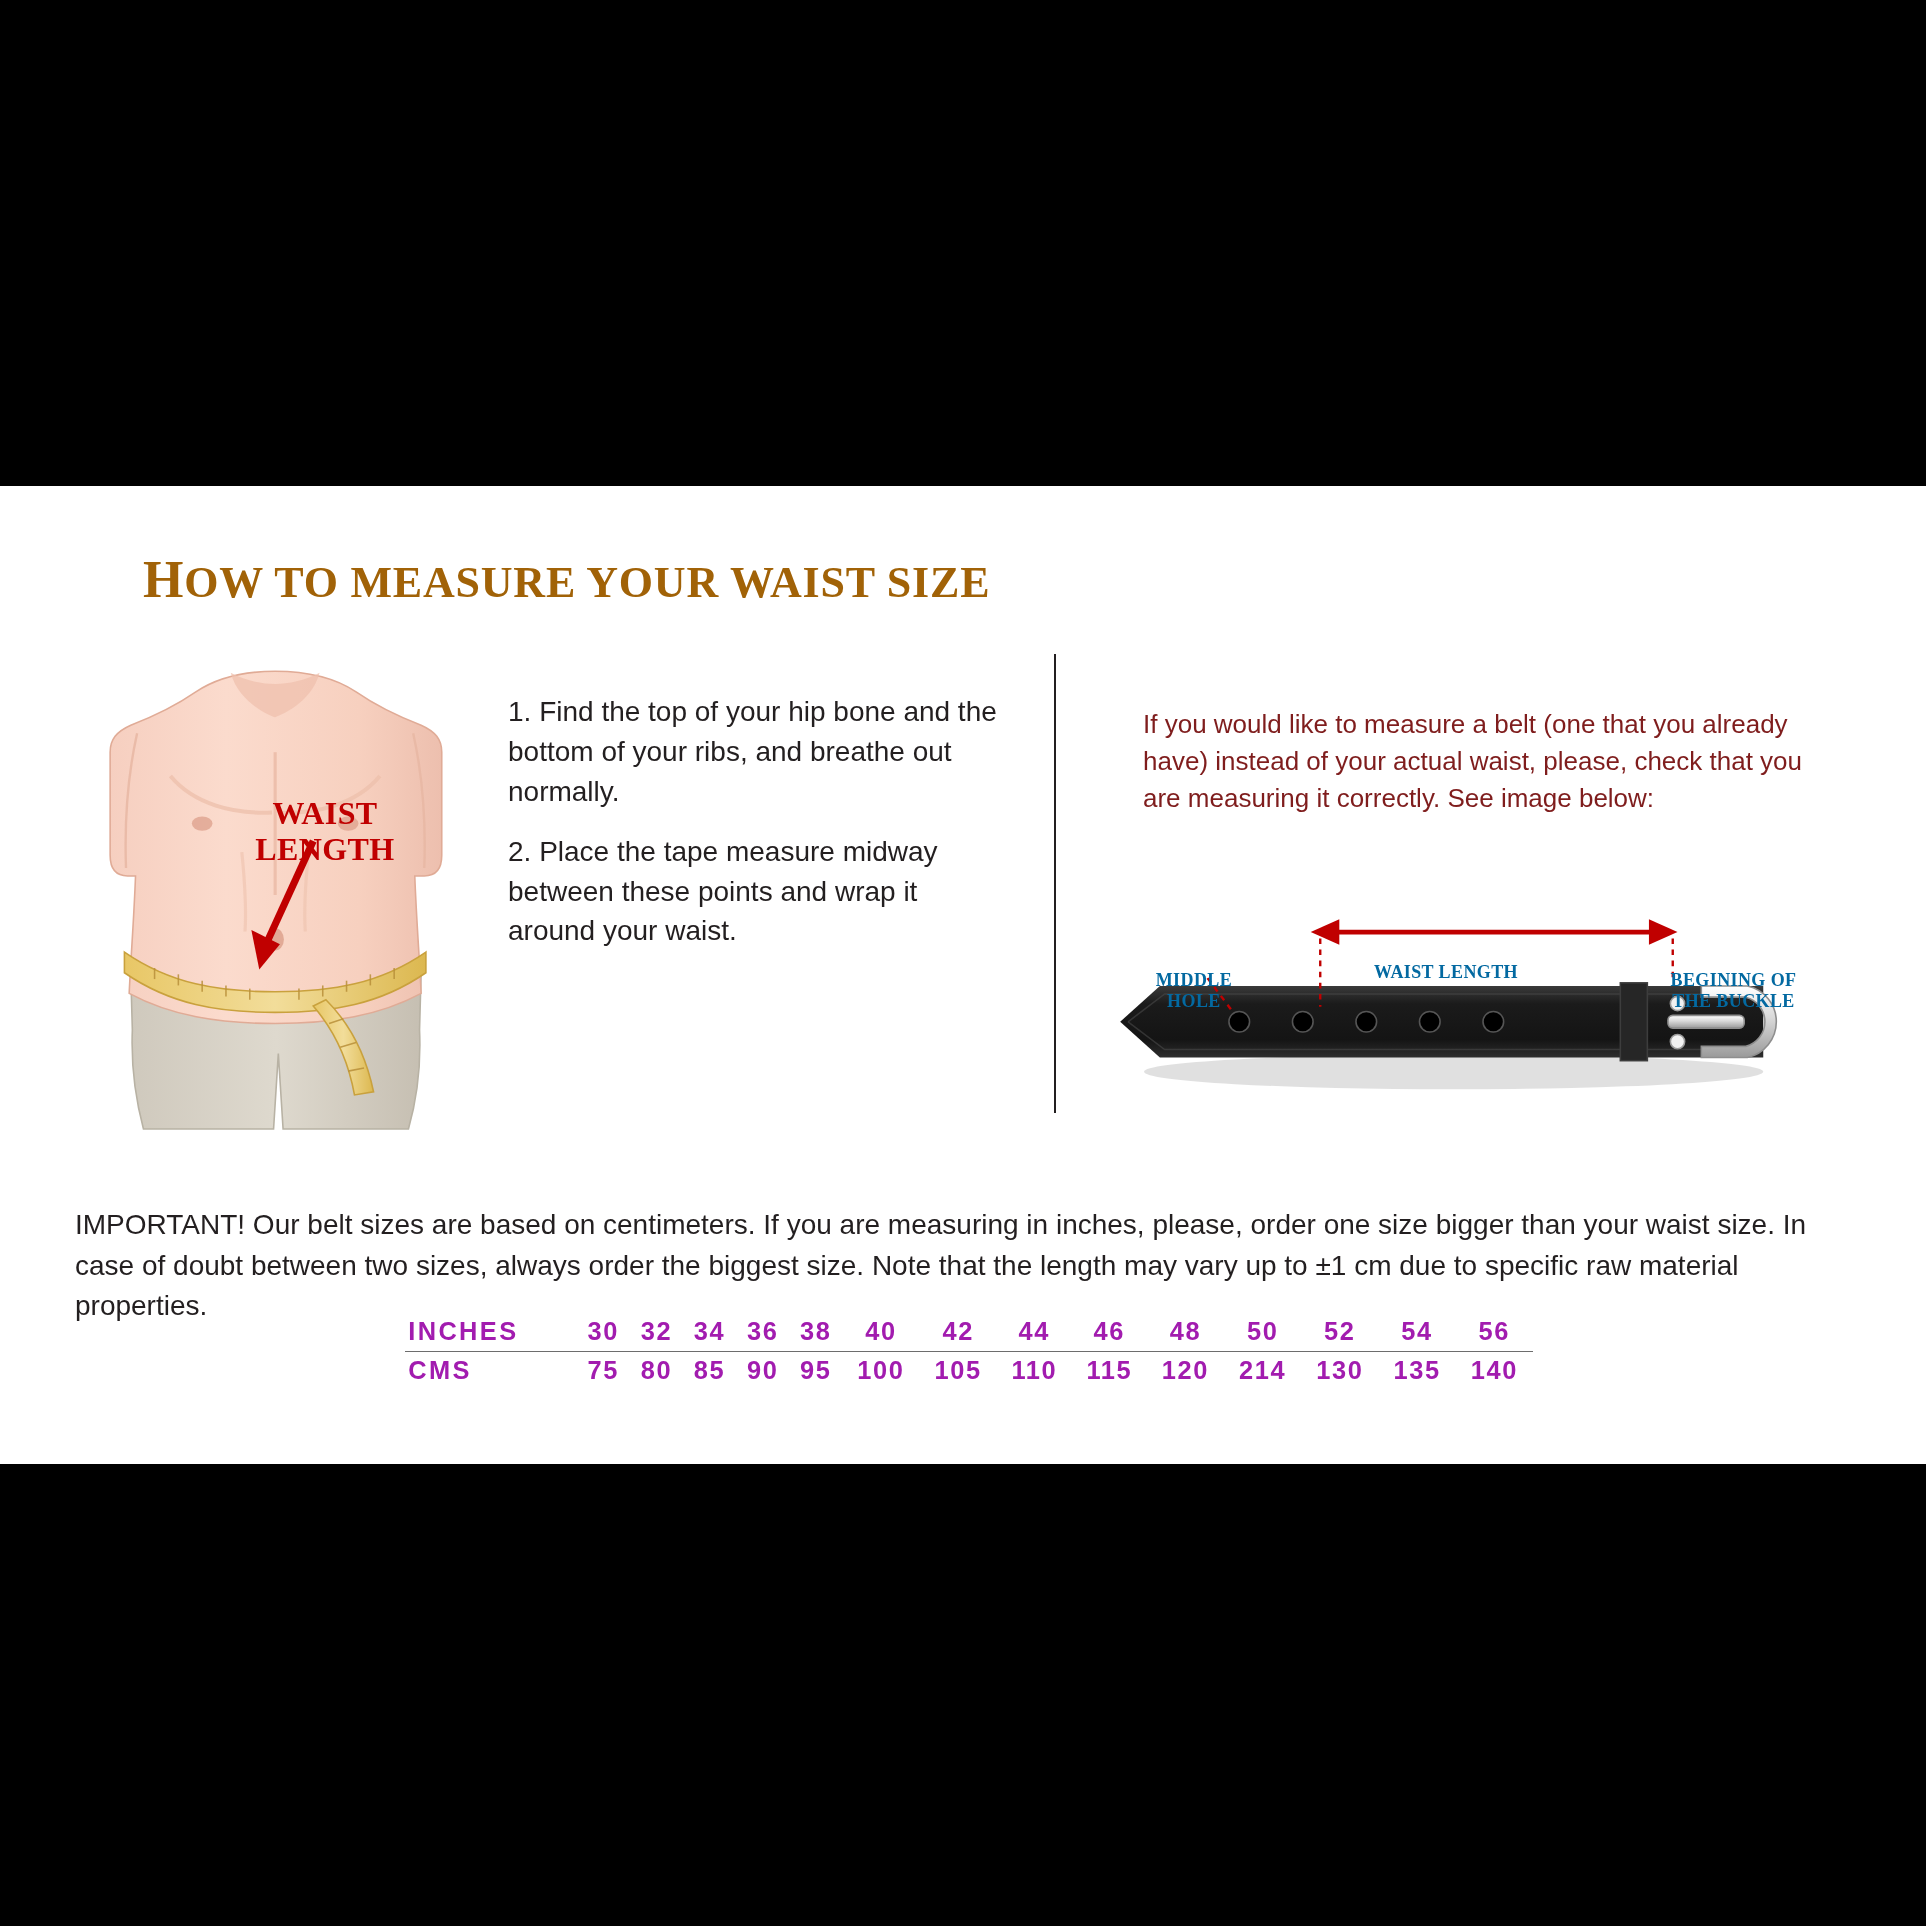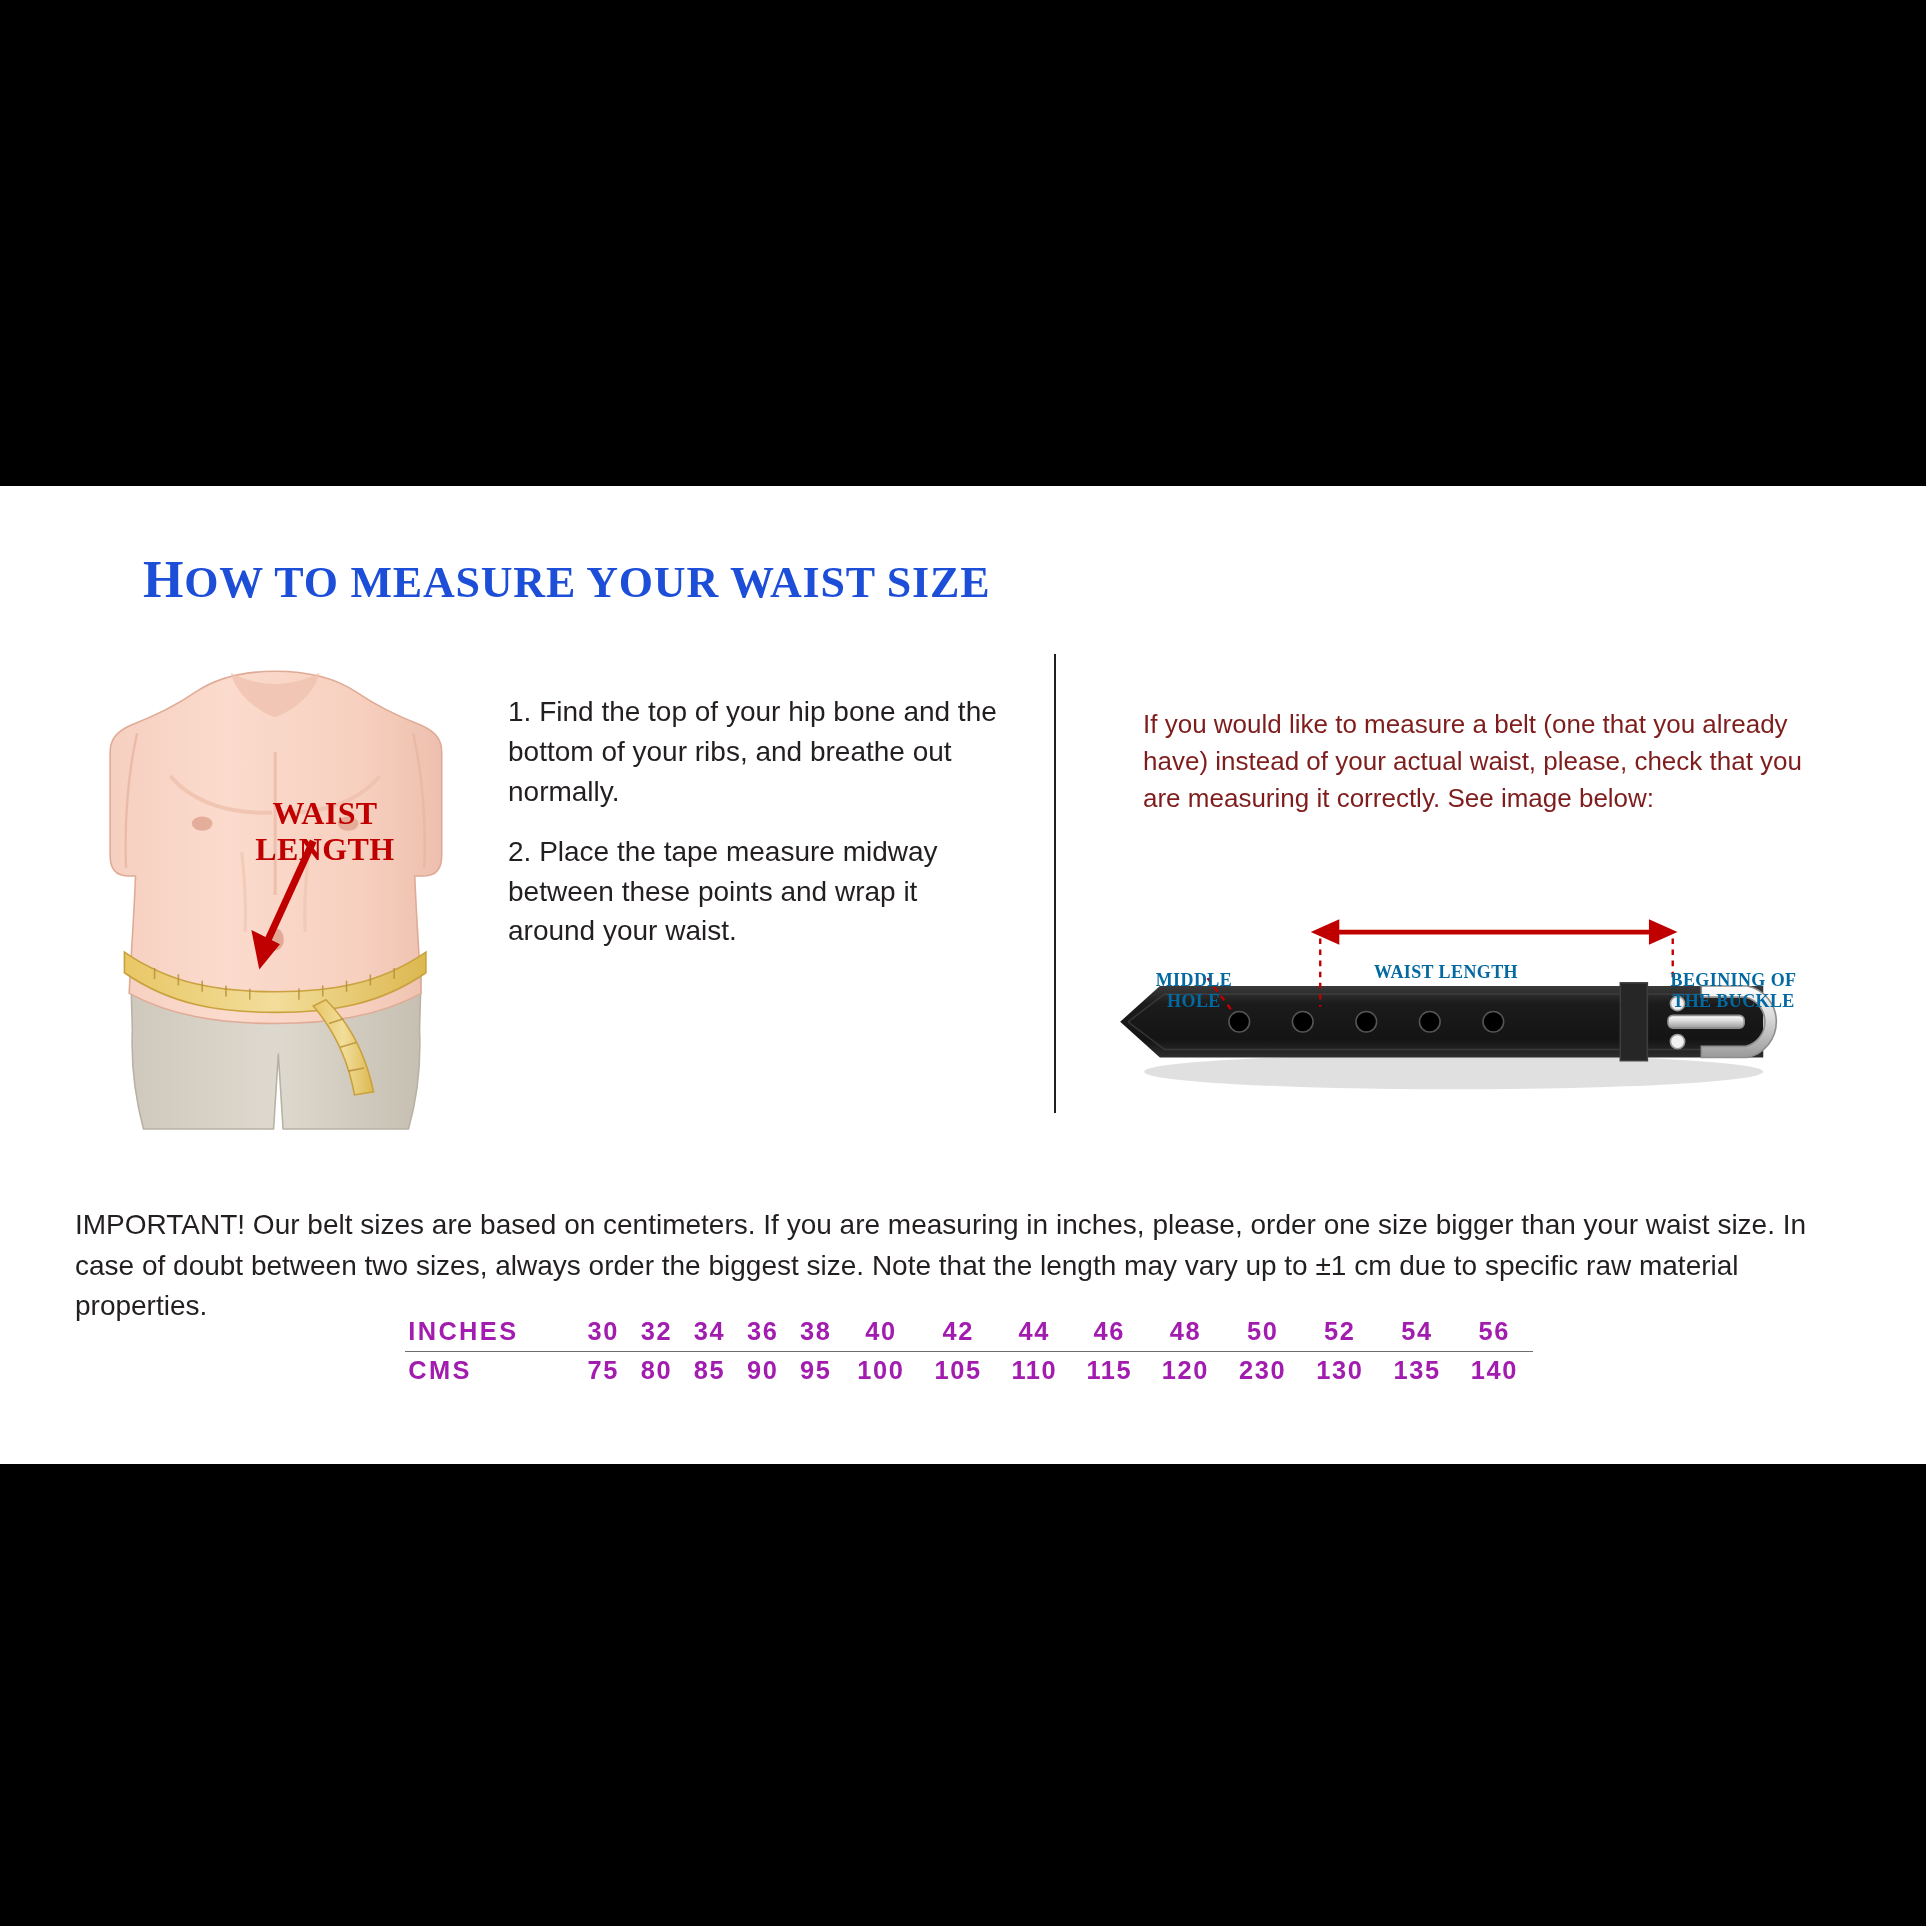--- a/index.html
+++ b/index.html
@@ -31,21 +31,21 @@
     background: #ffffff;
   }
 
   
   #title {
     position: absolute;
     left: 143px;
     top: 64px;
     font-family: "Liberation Serif", serif;
     font-weight: bold;
-    color: #1d4ed8;
+    color: #a16207;
     font-size: 44px;
     letter-spacing: 0.8px;
   }
   #title .cap { font-size: 52px; }
 
   
   #torso-wrap {
     position: absolute;
     left: 75px;
     top: 171px;
@@ -368,21 +368,21 @@
           <td>75</td>
           <td>80</td>
           <td>85</td>
           <td>90</td>
           <td>95</td>
           <td>100</td>
           <td>105</td>
           <td>110</td>
           <td>115</td>
           <td>120</td>
-          <td>230</td>
+          <td>214</td>
           <td>130</td>
           <td>135</td>
           <td>140</td>
         </tr>
       </tbody>
         </table>
     </div>
 
   </div>
 </div>

